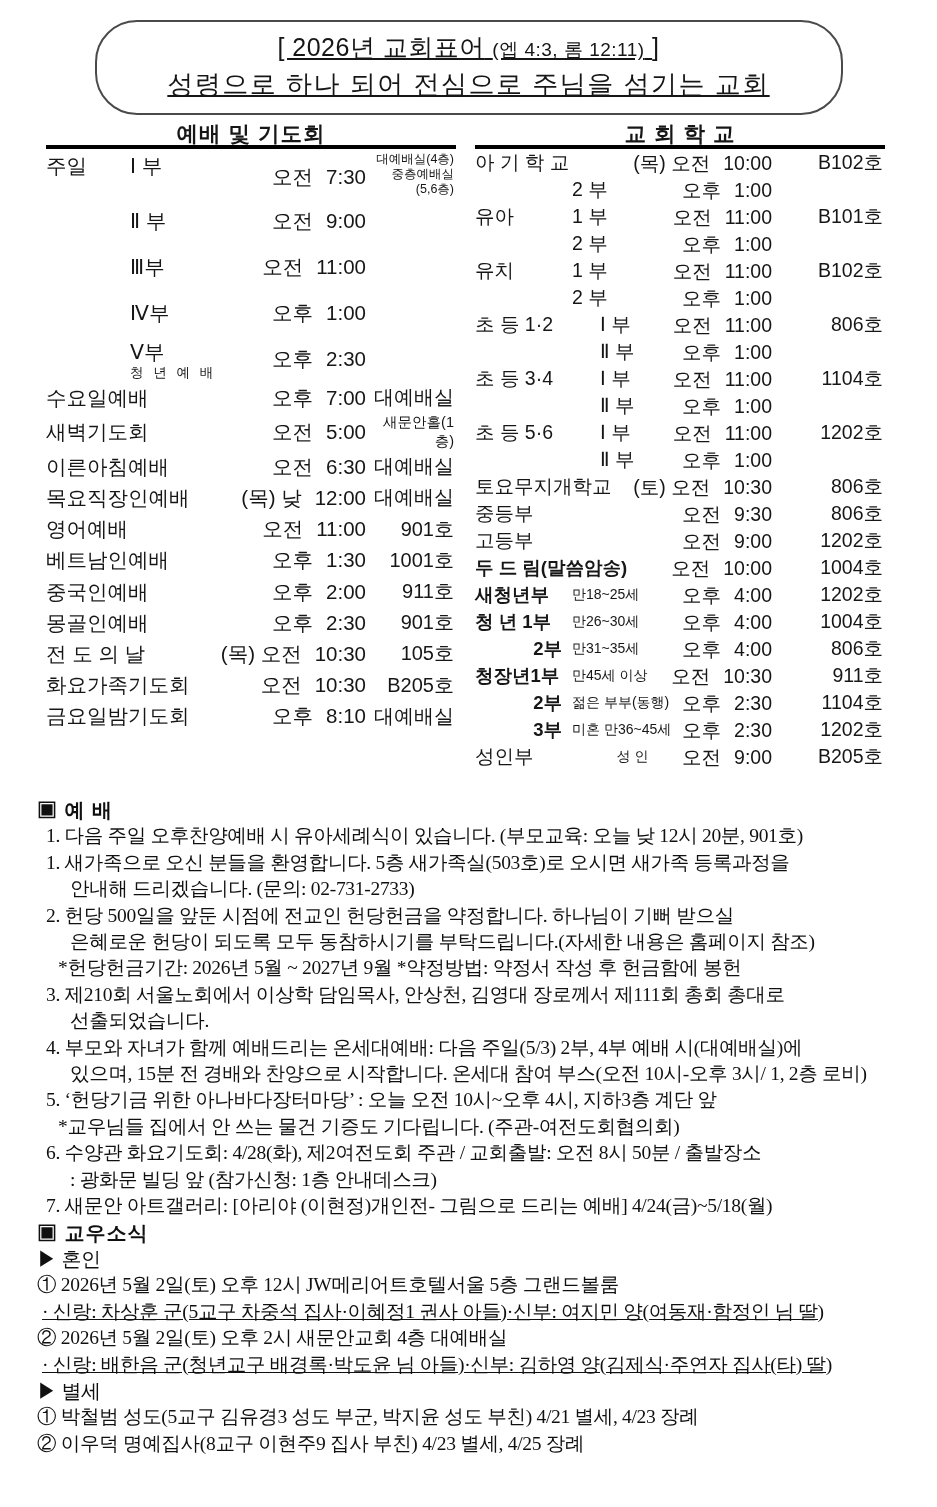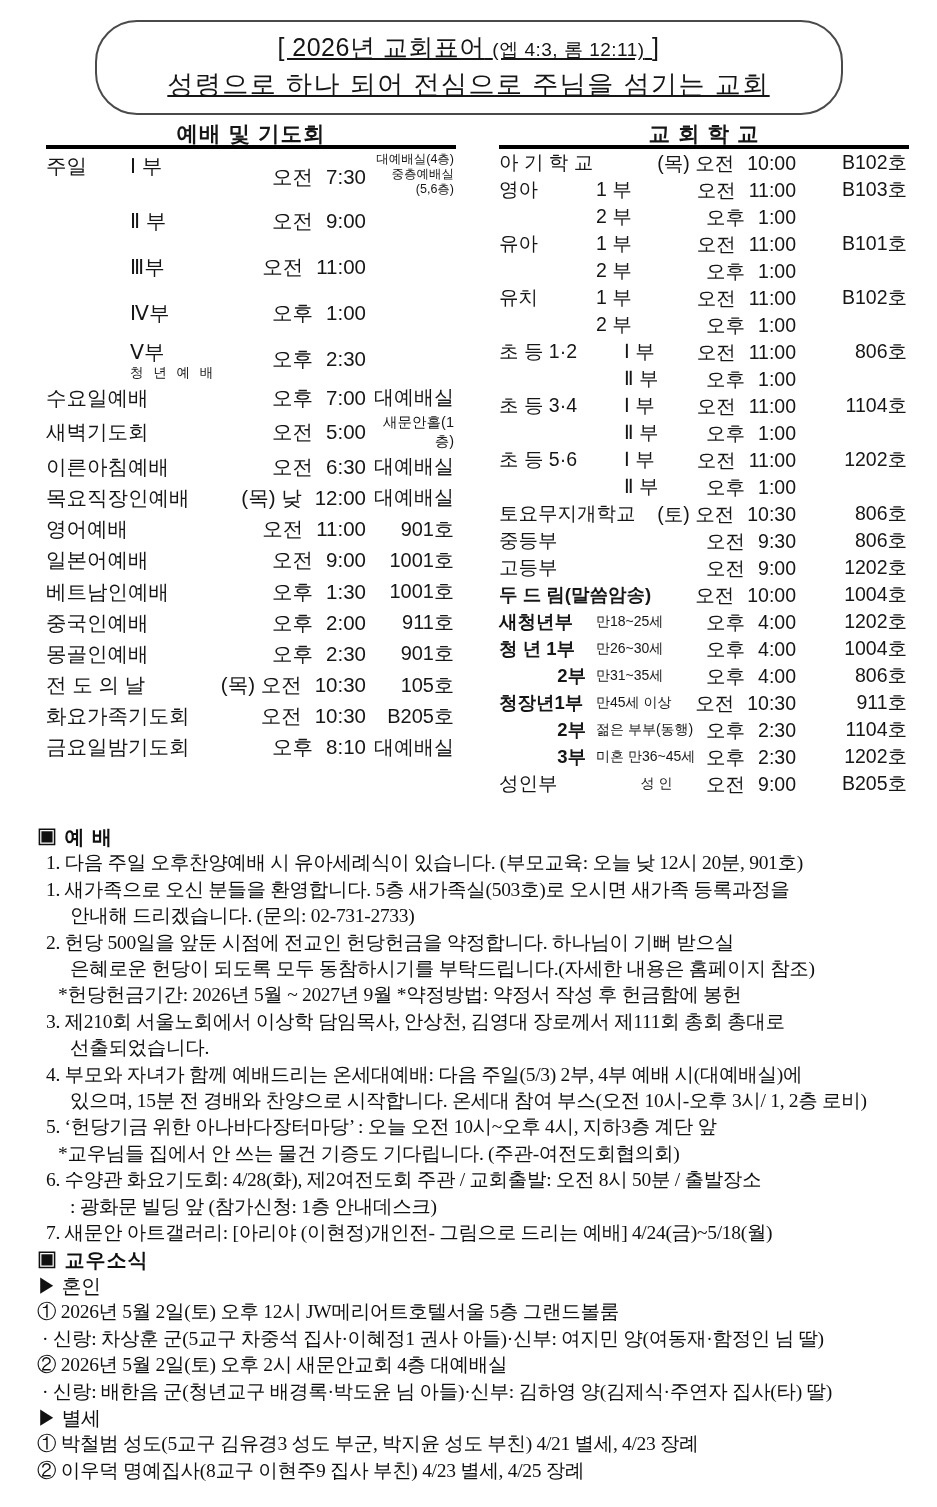--- a/index.html
+++ b/index.html
@@ -12,21 +12,21 @@
   .slogan-box{
     width:748px;margin:20px auto 4px;box-sizing:border-box;
     border:2px solid #4a4a4a;border-radius:42px;
     text-align:center;padding:9px 4px 11px;text-decoration:underline;
   }
   .sl1{font-size:25px;letter-spacing:.5px;}
   .sl1 .ref{font-size:19px;}
   .sl2{font-size:26px;letter-spacing:1.5px;margin-top:3px;}
 
   
-  .cols{display:flex;margin:2px 30px 0 46px;gap:43px;}
+  .cols{display:flex;margin:2px 30px 0 46px;gap:19px;}
   .col{width:410px;flex:0 0 410px;}
   .col-title{text-align:center;font-weight:bold;font-size:21.5px;letter-spacing:1px;height:26px;}
   table{border-collapse:collapse;table-layout:fixed;width:410px;border-top:4px solid #000;}
   td{padding:0;vertical-align:middle;overflow:visible;}
 
   .wt td{font-size:20.5px;height:31.2px;}
   .wt tr.tall td{height:46px;}
   .st td{font-size:19.5px;height:26.3px;}
 
   .c-n{text-align:justify;text-align-last:justify;}
@@ -61,21 +61,21 @@
     margin:27px 18px 0 37px;
     font-family:"Liberation Serif",serif;
     font-size:19.5px;line-height:26.4px;letter-spacing:-.3px;color:#101010;
   }
   .ln{white-space:nowrap;}
   .ln.sec{font-family:"Liberation Sans",sans-serif;font-weight:bold;font-size:20px;letter-spacing:1px;}
   .ln.item{padding-left:9px;}
   .ln.cont{padding-left:33px;}
   .ln.star{padding-left:21px;}
   .ln.sub{font-size:20px;}
-  .ln.dot{padding-left:5px;}
+  .ln.dot{padding-left:5px;text-decoration:underline;}
 </style>
 </head>
 <body>
 
 <div class="slogan-box">
   <div class="sl1">
     <span>[ 2026년 교회표어</span>
     <span class="ref">(엡 4:3, 롬 12:11)</span>
     <span>]</span>
   </div>
@@ -199,31 +199,20 @@
 
     <td class="c-t">
       <div class="tw">
         <span class="t1">오전</span>
         <span class="t2">11:00</span>
       </div>
     </td>
     <td class="c-r">901호</td>
   </tr>
           <tr>
-    <td class="c-n c-span" colspan="2">일본어예배</td>
-
-    <td class="c-t">
-      <div class="tw">
-        <span class="t1">오전</span>
-        <span class="t2">9:00</span>
-      </div>
-    </td>
-    <td class="c-r">1001호</td>
-  </tr>
-          <tr>
     <td class="c-n c-span" colspan="2">베트남인예배</td>
 
     <td class="c-t">
       <div class="tw">
         <span class="t1">오후</span>
         <span class="t2">1:30</span>
       </div>
     </td>
     <td class="c-r">1001호</td>
   </tr>
@@ -298,31 +287,20 @@
           <tr>
     <td class="c-n c-span nw" colspan="2">아 기 학 교</td>
 
     <td class="c-t">
       <div class="tw">
         <span class="t1">(목) 오전</span>
         <span class="t2">10:00</span>
       </div>
     </td>
     <td class="c-r">B102호</td>
-  </tr>
-          <tr>
-    <td class="c-n">영아</td>
-    <td class="c-x">1 부</td>
-    <td class="c-t">
-      <div class="tw">
-        <span class="t1">오전</span>
-        <span class="t2">11:00</span>
-      </div>
-    </td>
-    <td class="c-r">B103호</td>
   </tr>
           <tr>
     <td class="c-n"></td>
     <td class="c-x">2 부</td>
     <td class="c-t">
       <div class="tw">
         <span class="t1">오후</span>
         <span class="t2">1:00</span>
       </div>
     </td>

